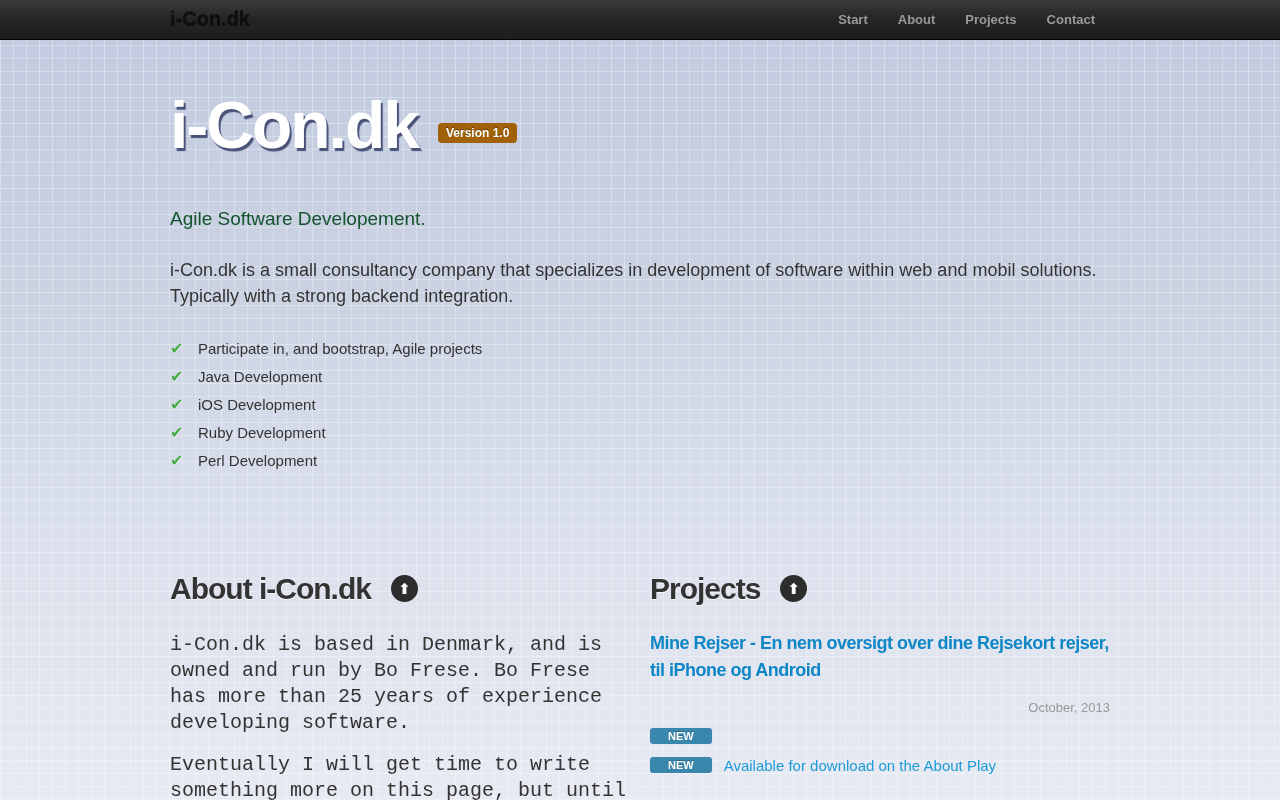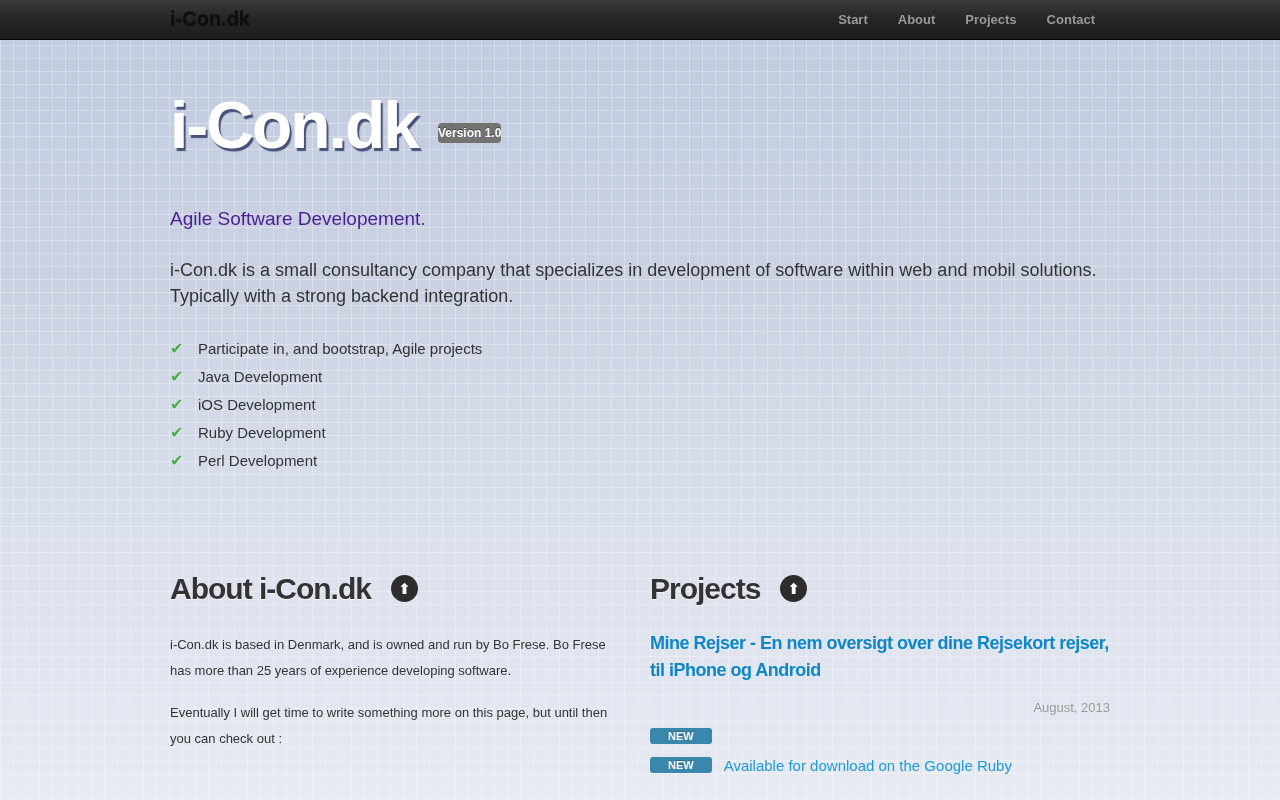--- a/index.html
+++ b/index.html
@@ -59,34 +59,34 @@
     font-weight: bold;
     letter-spacing: -2px;
     color: #ffffff;
     text-shadow: 2px 3px 1px rgba(48,58,100,0.85);
     line-height: 1.15;
   }
   .version-badge {
     display: inline-block;
     margin-left: 20px;
     margin-top: 14px;
-    background: #737373;
+    background: #a16207;
     color: #ffffff;
     font-size: 12px;
     font-weight: bold;
-    padding: 3px 0;
+    padding: 3px 8px;
     border-radius: 4px;
     text-shadow: 0 -1px 0 rgba(0,0,0,0.4);
   }
 
   .tagline {
     margin-top: 44px;
     font-size: 19px;
     font-weight: 500;
-    color: #4c1d95;
+    color: #14532d;
   }
 
   .intro {
     margin-top: 27px;
     font-size: 18px;
     line-height: 26px;
     color: #333333;
   }
 
   .services {
@@ -137,23 +137,24 @@
     line-height: 27px;
     text-align: center;
     letter-spacing: 0;
     flex: 0 0 27px;
     cursor: pointer;
     text-shadow: none;
   }
 
   .about-text {
     margin-top: 26px;
-    font-size: 13px;
+    font-size: 20px;
     line-height: 26px;
     color: #333333;
+    font-family: Liberation Mono, monospace;
   }
   .about-text + .about-text { margin-top: 16px; }
 
   a.text-link {
     color: #1d9bd8;
     text-decoration: none;
     cursor: pointer;
   }
 
   .project-title {
@@ -264,25 +265,25 @@
     </div>
 
     <div class="col">
       <h1 class="section-title">
         <span>Projects</span>
         <span class="top-icon">⬆</span>
       </h1>
 
       <a class="project-title">Mine Rejser - En nem oversigt over dine Rejsekort rejser, til iPhone og Android</a>
 
-      <div class="project-date">August, 2013</div>
+      <div class="project-date">October, 2013</div>
 
       <div class="download-row">
         <span class="new-badge">NEW</span>
       </div>
       <div class="download-row">
         <span class="new-badge">NEW</span>
-        <a class="text-link">Available for download on the Google Ruby</a>
+        <a class="text-link">Available for download on the About Play</a>
       </div>
     </div>
 
   </div>
 </div>
 
 </body></html>

